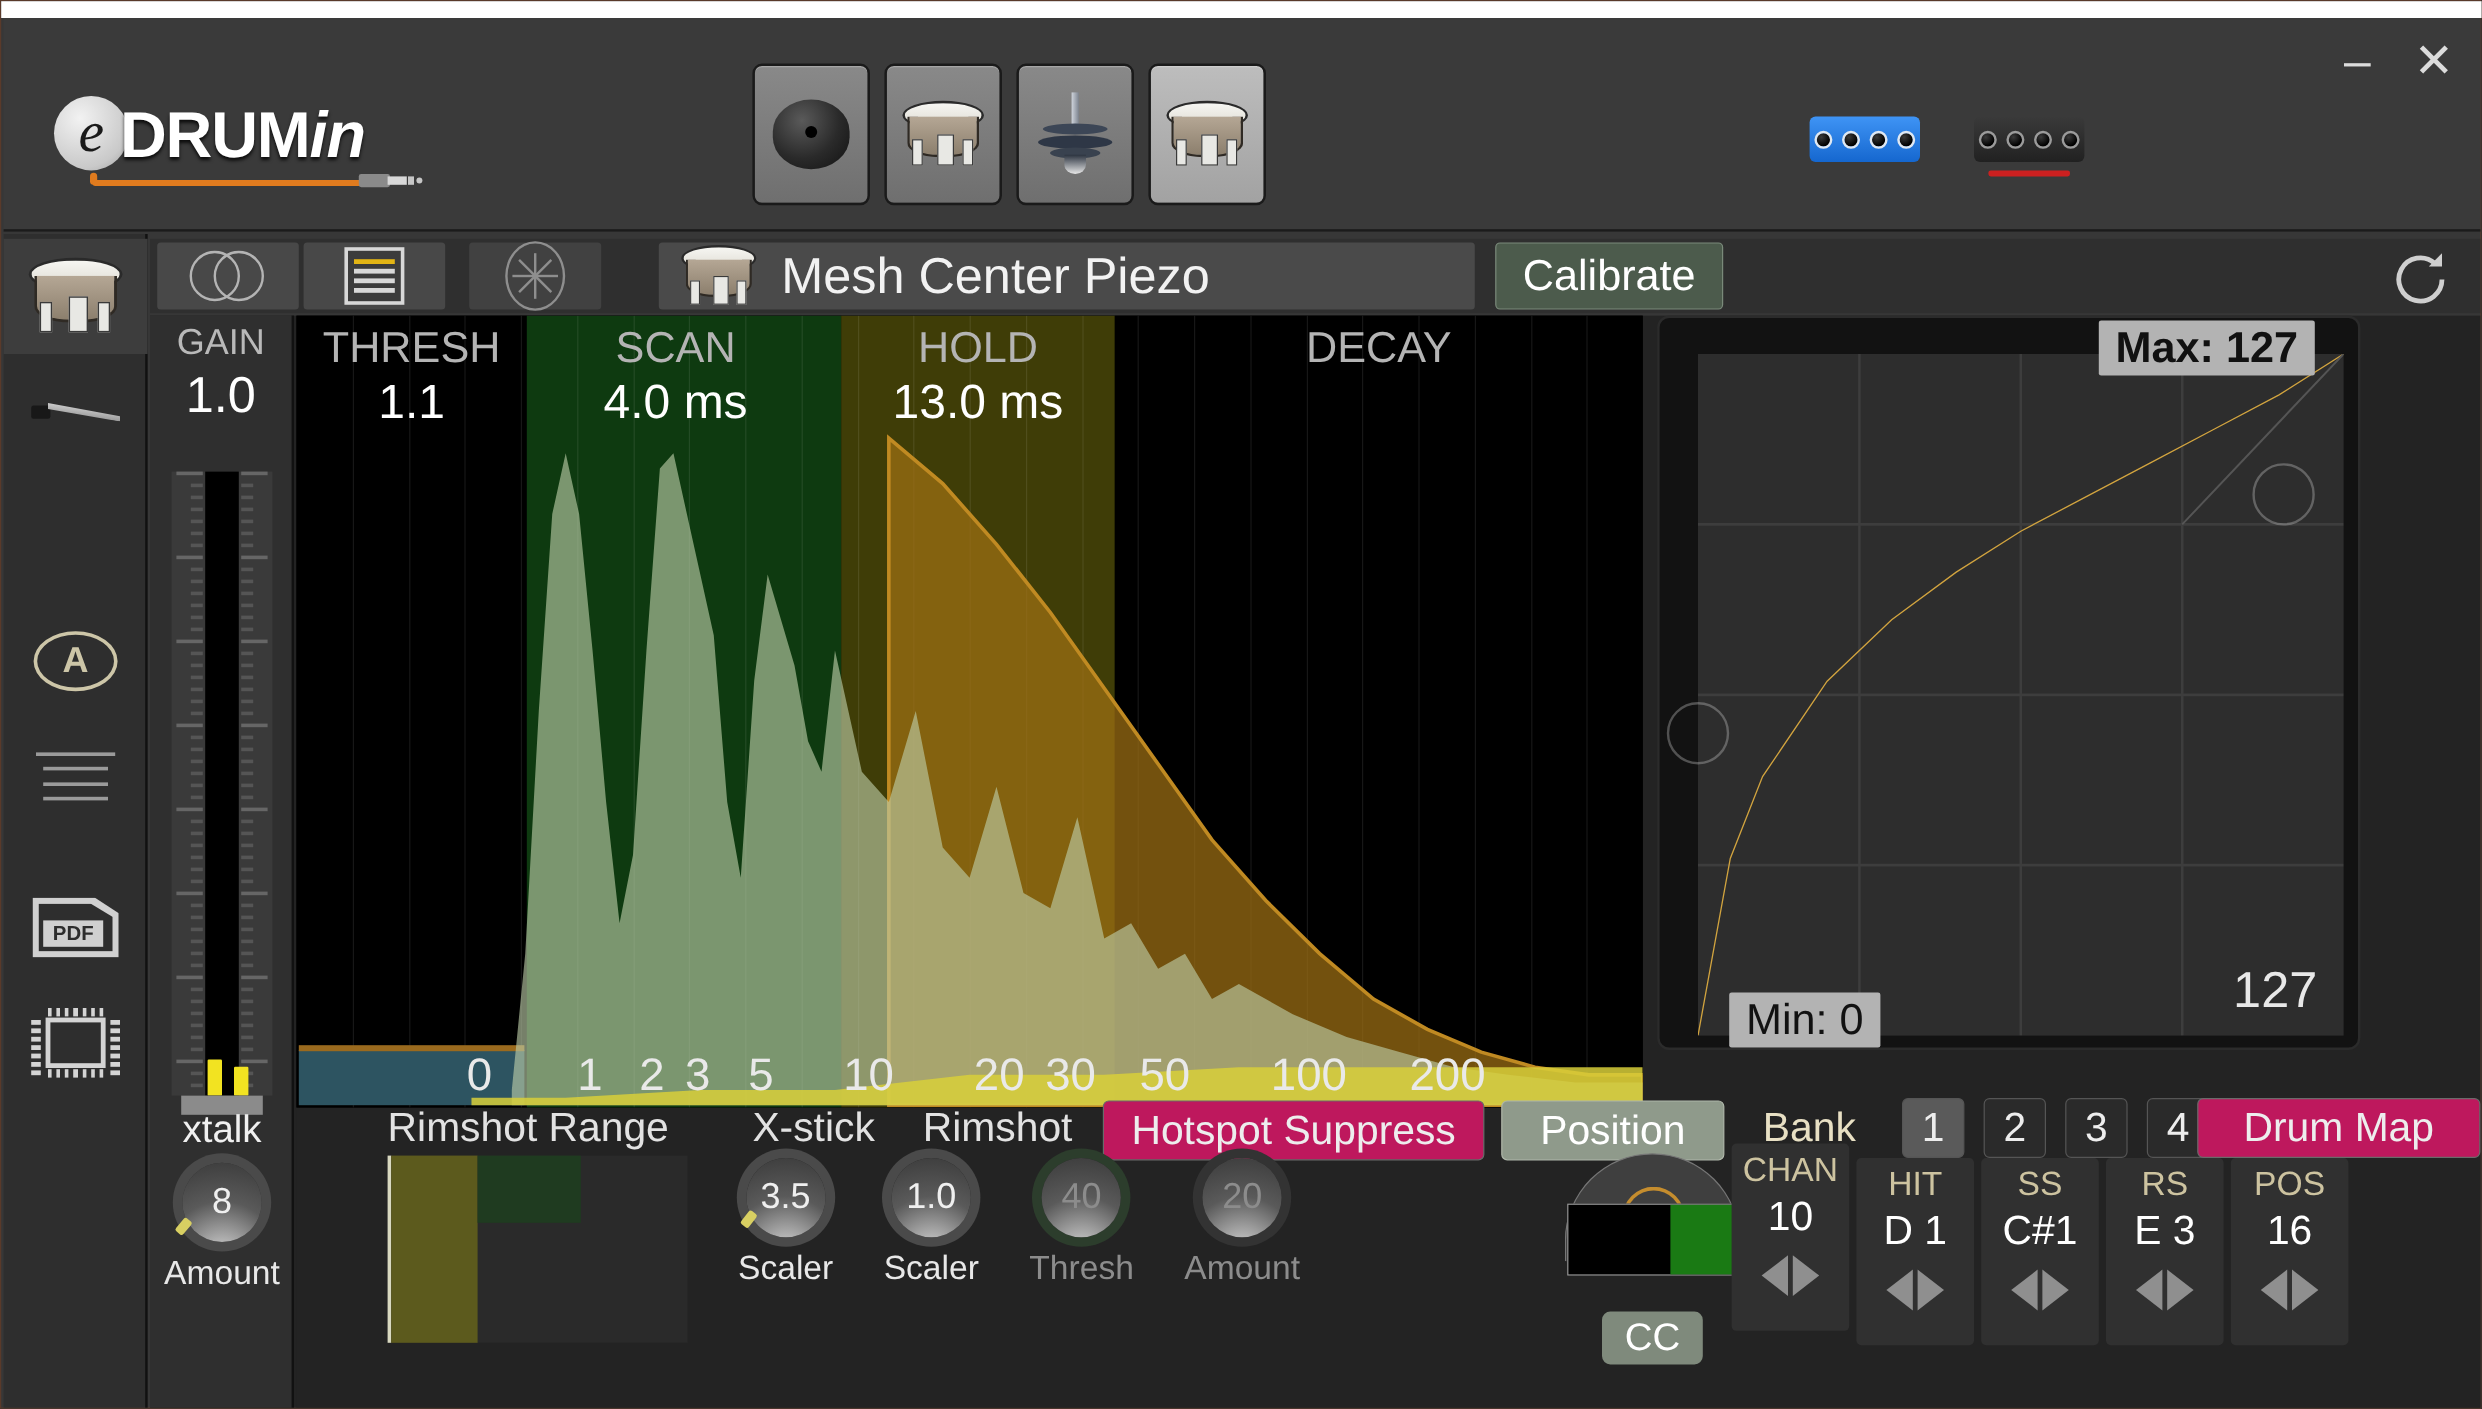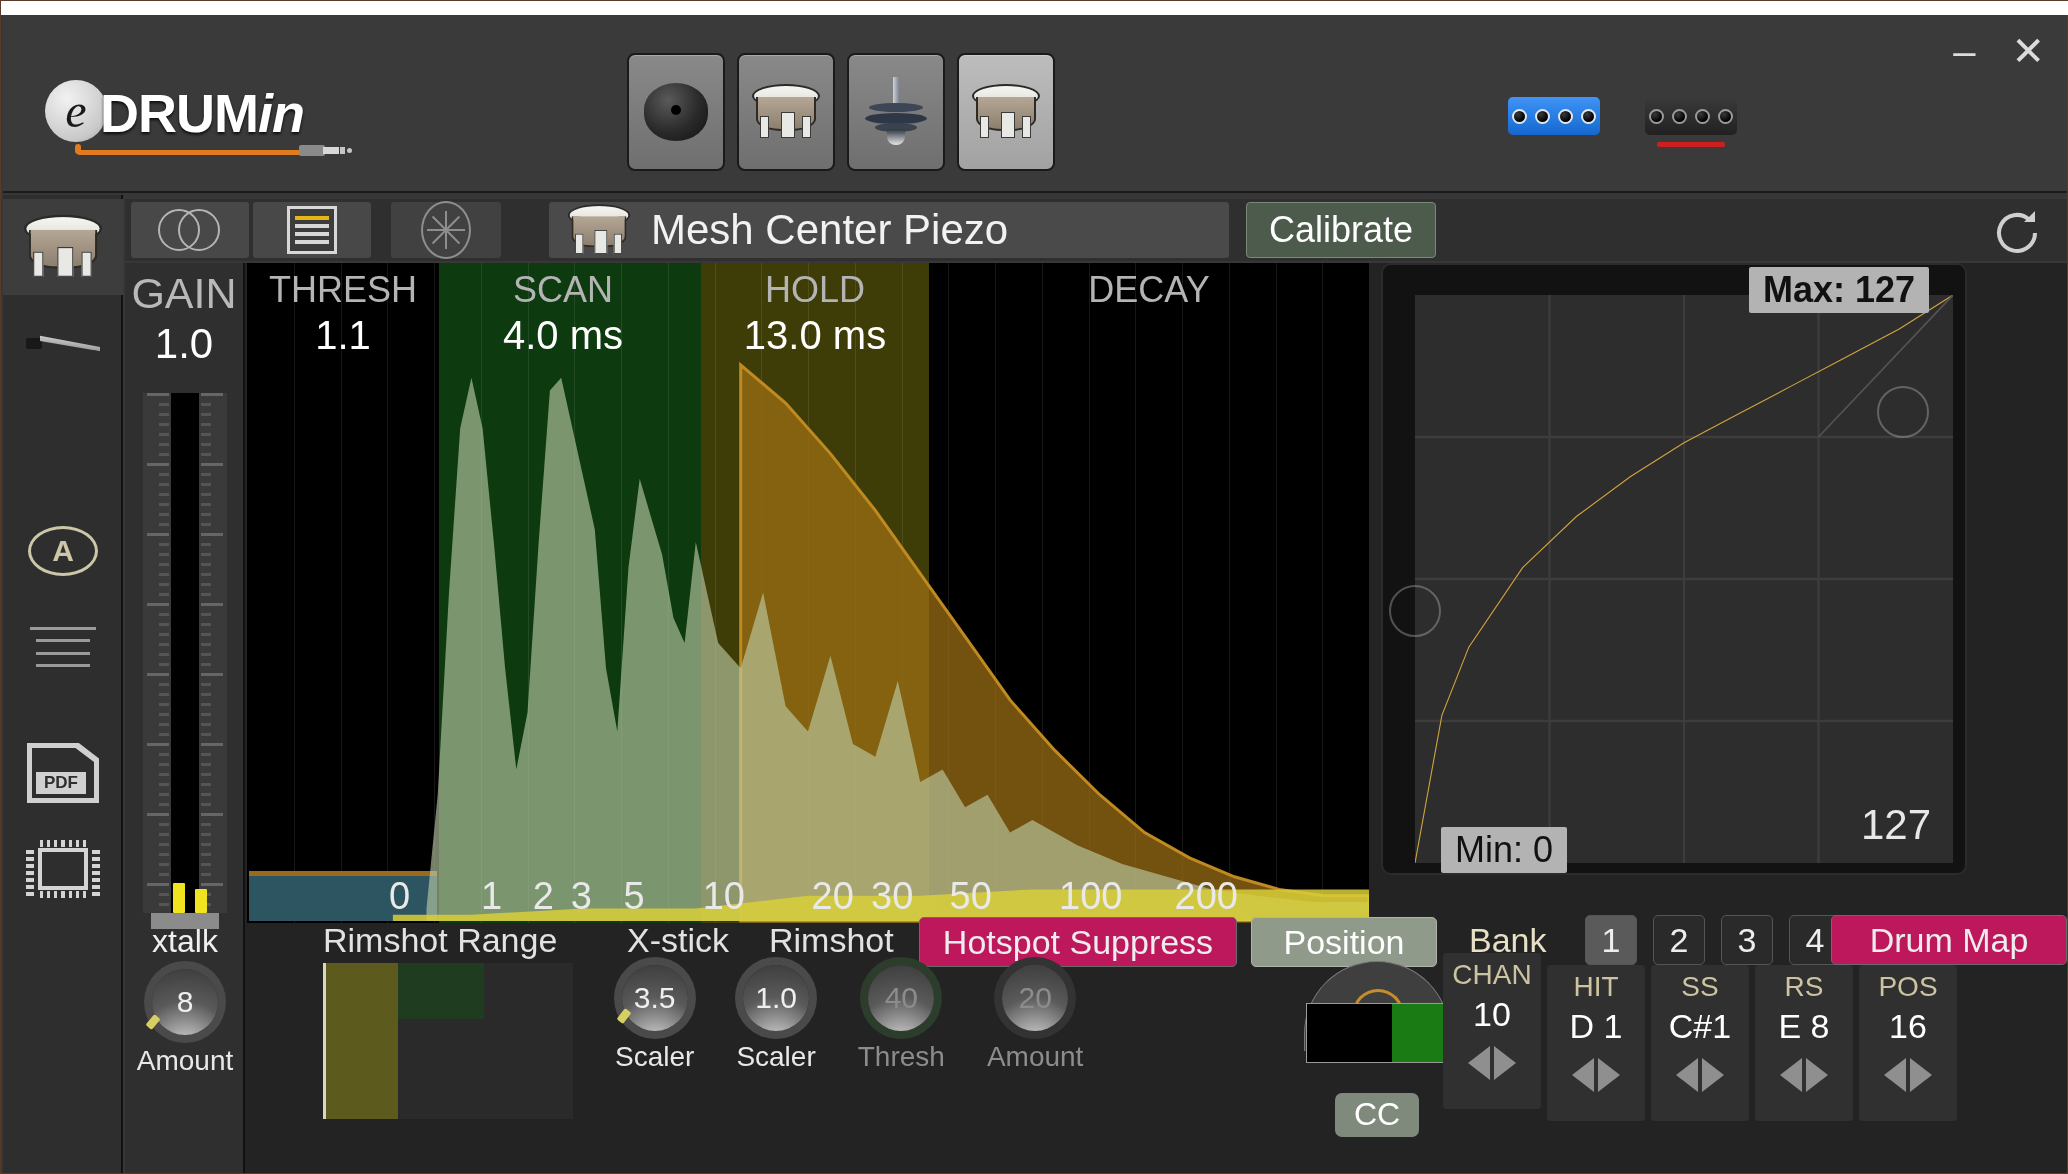--- a/index.html
+++ b/index.html
@@ -183,21 +183,21 @@
     width: 70px; height: 50px; border: 3px solid #cdc6a8; border-radius: 50%;
     color: #cdc6a8; font-size: 30px; line-height: 44px; text-align: center; font-weight: bold;
   }
   .ic-lines { width: 66px; height: 40px; display:flex; flex-direction: column; justify-content: space-between; }
   .ic-lines i { display:block; height: 3px; background: #9a9a9a; }
   .ic-lines i:nth-child(1){ width: 66px; }
   .ic-lines i:nth-child(2){ width: 54px; margin-left: 6px; }
   .ic-lines i:nth-child(3){ width: 54px; margin-left: 6px; }
   .ic-lines i:nth-child(4){ width: 54px; margin-left: 6px; }
   .ic-pdf {
-    width: 72px; height: 60px; position: relative;
+    width: 72px; height: 50px; position: relative;
     background: #d0d0d0;
     clip-path: polygon(0 0, 72% 0, 100% 26%, 100% 100%, 0 100%);
   }
   .ic-pdf::before {
     content:''; position:absolute; left: 5px; top: 5px; right: 5px; bottom: 5px;
     background: #2e2e2e;
     clip-path: polygon(0 0, 70% 0, 100% 28%, 100% 100%, 0 100%);
   }
   .ic-pdf span {
     position:absolute; left: 9px; bottom: 9px; width: 50px; height: 22px;
@@ -277,21 +277,21 @@
     position: absolute; left: 124px; top: 262px; width: 1942px; height: 910px;
     background: #232323;
   }
 
   
   .gaincol {
     position: absolute; left: 0; top: 0; width: 120px; height: 910px;
     background: #2f2f2f; border-right: 2px solid #111;
   }
   .colhdr { text-align: center; padding-top: 6px; }
-  .colhdr .lbl { color: #b9b9b9; font-size: 43px; }
+  .colhdr .lbl { color: #b9b9b9; font-size: 30px; }
   .colhdr .val { color: #ffffff; font-size: 42px; margin-top: 2px; }
   .meter {
     position:absolute; left: 18px; top: 130px; width: 84px; height: 520px;
     background: #3a3a3a;
   }
   .meter .track {
     position:absolute; left: 28px; top: 0; width: 28px; height: 520px; background: #000;
   }
   .meter .ticks { position:absolute; top: 0; width: 26px; height: 520px; }
   .meter .ticks.l { left: 0; } .meter .ticks.r { right: 0; }
@@ -910,21 +910,21 @@
       <div class="midicell" style="left:1404px; top:40px;">
         <div class="mk">SS</div>
         <div class="mv">C#1</div>
         <div class="arrows">
             <div class="arr lf"></div>
             <div class="arr rt"></div>
           </div>
       </div>
       <div class="midicell" style="left:1508px; top:40px;">
         <div class="mk">RS</div>
-        <div class="mv">E 8</div>
+        <div class="mv">E 3</div>
         <div class="arrows">
             <div class="arr lf"></div>
             <div class="arr rt"></div>
           </div>
       </div>
       <div class="midicell" style="left:1612px; top:40px;">
         <div class="mk">POS</div>
         <div class="mv">16</div>
         <div class="arrows">
             <div class="arr lf"></div>

